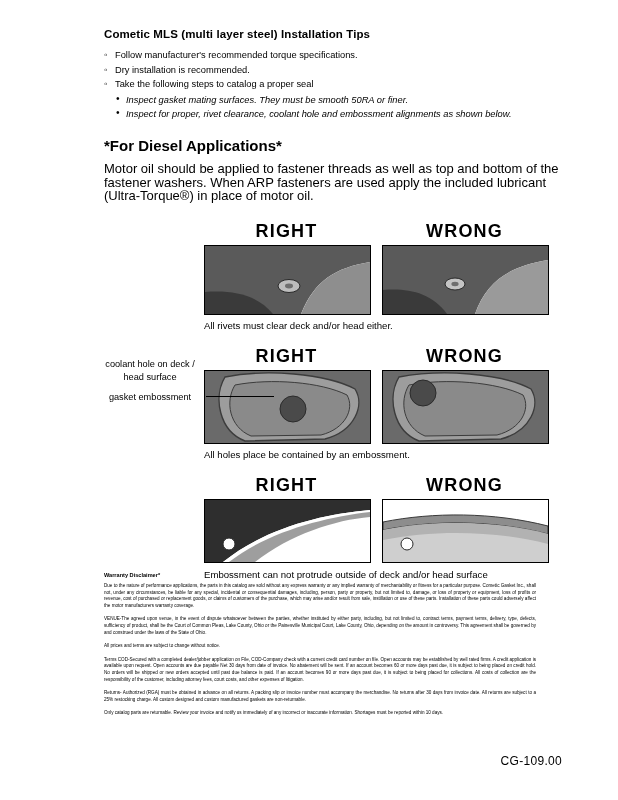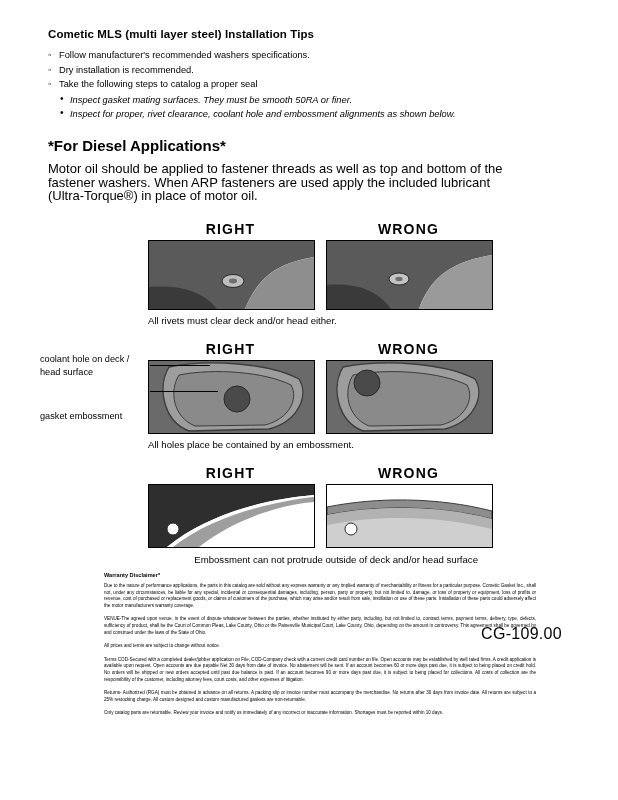--- a/index.html
+++ b/index.html
@@ -11,23 +11,23 @@
     width: 618px;
     height: 800px;
     font-family: "Liberation Sans", sans-serif;
     color: #000000;
     position: relative;
     overflow: hidden;
   }
   .page {
     position: relative;
     width: 618px;
-    height: 663px;
+    height: 800px;
     box-sizing: border-box;
-    padding: 28px 48px 0 48px;
+    padding: 28px 48px 0 104px;
   }
   h1.title {
     font-size: 11.5px;
     font-weight: bold;
     margin: 0 0 9px 0;
     letter-spacing: 0.1px;
   }
   ul.bullets {
     list-style: none;
     margin: 0;
@@ -91,21 +91,21 @@
     display: flex;
     gap: 13px;
     justify-content: flex-start;
     margin-left: 100px;
   }
   .fig-col {
     width: 165px;
   }
   .fig-label {
     text-align: center;
-    font-size: 14px;
+    font-size: 18px;
     font-weight: bold;
     letter-spacing: 1.2px;
     margin-bottom: 3px;
   }
   .fig-box {
     width: 165px;
     height: 68px;
     border: 1px solid #000;
     position: relative;
     overflow: hidden;
@@ -117,28 +117,27 @@
   .fig-box.short {
     height: 62px;
   }
   .caption {
     font-size: 9.6px;
     margin: 4px 0 0 100px;
     line-height: 13px;
   }
   .caption.two {
     margin-top: 5px;
-    text-align: right;
   }
 
   
   .callout {
     position: absolute;
     font-size: 9.2px;
-    text-align: left;
+    text-align: center;
     line-height: 12.5px;
   }
   .callout-line {
     position: absolute;
     background: #000;
     height: 1px;
   }
 
   
   .warranty {
@@ -154,34 +153,34 @@
   }
   .warranty p {
     font-size: 4.6px;
     line-height: 6.6px;
     margin: 0 0 7px 0;
     text-align: justify;
   }
   .docnum {
     position: absolute;
     right: 56px;
-    bottom: 20px;
-    font-size: 16px;
+    bottom: 32px;
+    font-size: 12px;
     letter-spacing: 0.3px;
   }
 </style>
 </head>
 <body>
 
 <div class="page">
 
   <h1 class="title">Cometic MLS (multi layer steel) Installation Tips</h1>
 
   <ul class="bullets">
-    <li><span>Follow manufacturer's recommended washers specifications.</span></li>
+    <li><span>Follow manufacturer's recommended torque specifications.</span></li>
     <li><span>Dry installation is recommended.</span></li>
     <li><span>Take the following steps to catalog a proper seal</span></li>
   </ul>
 
   <ul class="subbullets">
     <li><span>Inspect gasket mating surfaces.  They must be smooth 50RA or finer.</span></li>
     <li><span>Inspect for proper, rivet clearance, coolant hole and embossment alignments as shown below.</span></li>
   </ul>
 
   <h2 class="subtitle">*For Diesel Applications*</h2>
@@ -244,21 +243,21 @@
               <path d="M26,14 C62,7 114,11 140,24 C148,38 138,58 114,64 L42,65 C20,56 16,30 26,14 Z" fill="#8a8a8a" stroke="#3c3c3c" stroke-width="1"></path>
               <circle cx="40" cy="22" r="13" fill="#4a4a4a" stroke="#2b2b2b" stroke-width="1"></circle>
             </svg>
           </div>
         </div>
       </div>
 
       <div class="callout" style="left:-8px; top:12px; width:108px;">coolant hole on deck / head surface</div>
       <div class="callout-line" style="left:102px; top:24px; width:60px;"></div>
 
-      <div class="callout" style="left:-8px; top:45px; width:108px;margin-top:24px;">gasket embossment</div>
+      <div class="callout" style="left:-8px; top:45px; width:108px;">gasket embossment</div>
       <div class="callout-line" style="left:102px; top:50px; width:68px;"></div>
     </div>
     <div class="caption">All holes place be contained by an embossment.</div>
 
     <div class="fig-row" style="margin-top:14px;">
       <div class="fig-col">
         <div class="fig-label">RIGHT</div>
         <div class="fig-box short">
           <svg width="165" height="62" viewBox="0 0 165 62">
             <rect x="0" y="0" width="165" height="62" fill="#ffffff"></rect>

